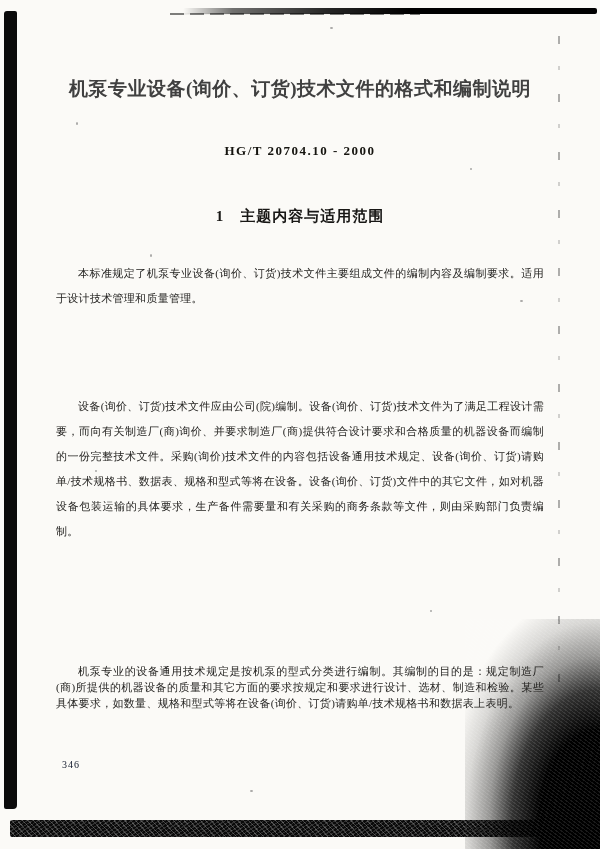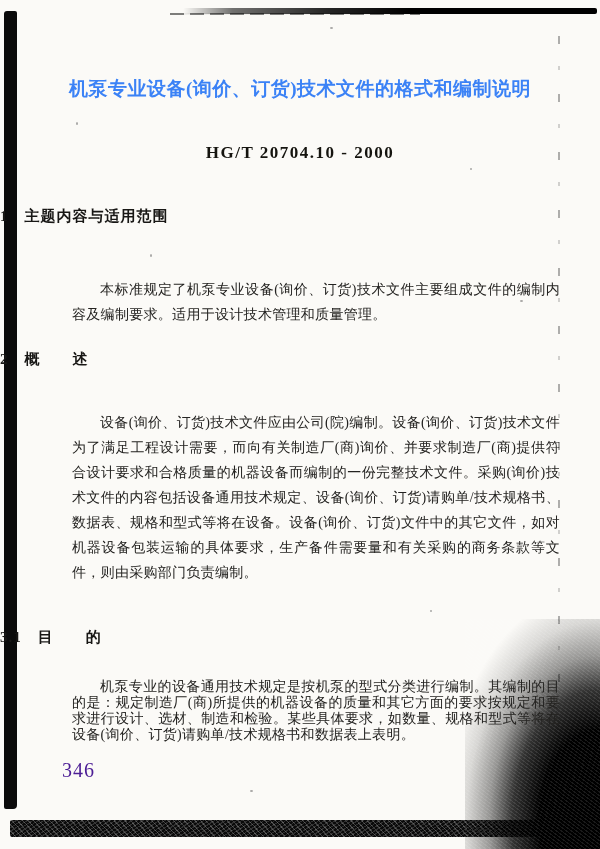--- a/index.html
+++ b/index.html
@@ -48,42 +48,42 @@
     position:absolute;left:558px;top:36px;width:2px;height:660px;
     background:repeating-linear-gradient(180deg, rgba(50,50,50,.55) 0 8px, rgba(50,50,50,0) 8px 30px, rgba(50,50,50,.3) 30px 34px, rgba(50,50,50,0) 34px 58px);
     opacity:.7;
   }
   .speck{position:absolute;background:#555;border-radius:50%;opacity:.5;}
 
   
   .doc-title{
     position:absolute;left:0;top:76px;width:100%;
     text-align:center;font-size:19px;font-weight:bold;letter-spacing:.5px;
-    color:#3b82f6;
+    color:#404040;
   }
   .std-code{
     position:absolute;left:0;top:143px;width:100%;
-    text-align:center;font-size:17px;font-weight:bold;letter-spacing:1.5px;
+    text-align:center;font-size:13px;font-weight:bold;letter-spacing:1.5px;
     color:#15140f;
   }
   .sec-head{
     position:absolute;left:0;width:100%;
-    text-align:left;font-size:15px;font-weight:bold;color:#181715;
+    text-align:center;font-size:15px;font-weight:bold;color:#181715;
     letter-spacing:1px;
   }
   .sec-head .sec-num{margin-right:16px;}
   .para{
-    position:absolute;left:56px;width:488px;margin:16px;
-    font-size:14px;line-height:25px;color:#242321;
+    position:absolute;left:56px;width:488px;margin:0;
+    font-size:11px;line-height:25px;color:#242321;
     text-align:justify;text-justify:inter-ideograph;
     text-indent:2em;letter-spacing:.3px;
   }
   .page-num{
     position:absolute;left:62px;top:759px;
-    font-size:20px;color:#4c1d95;letter-spacing:1px;
+    font-size:10px;color:#0f172a;letter-spacing:1px;
   }
 
   #h-sec1{top:207px;}
   #p-sec1{top:261px;}
   #h-sec2{top:350px;}
   #p-sec2{top:394px;}
   #h-sec3{top:566px;}
   #h-sec31{top:628px;}
   #p-sec31{top:663px;line-height:16px;}
 </style>
@@ -108,26 +108,20 @@
   <div class="speck" style="left:250px;top:790px;width:3px;height:2px;"></div>
 
   <div class="doc-title">机泵专业设备(询价、订货)技术文件的格式和编制说明</div>
   <div class="std-code">HG/T 20704.10 - 2000</div>
 
   <div class="sec-head" id="h-sec1">
     <span class="sec-num">1</span><span>主题内容与适用范围</span>
   </div>
   <p class="para" id="p-sec1">本标准规定了机泵专业设备(询价、订货)技术文件主要组成文件的编制内容及编制要求。适用于设计技术管理和质量管理。</p>
 
-  <div class="sec-head" id="h-sec2">
-    <span class="sec-num">2</span><span>概　　述</span>
-  </div>
   <p class="para" id="p-sec2">设备(询价、订货)技术文件应由公司(院)编制。设备(询价、订货)技术文件为了满足工程设计需要，而向有关制造厂(商)询价、并要求制造厂(商)提供符合设计要求和合格质量的机器设备而编制的一份完整技术文件。采购(询价)技术文件的内容包括设备通用技术规定、设备(询价、订货)请购单/技术规格书、数据表、规格和型式等将在设备。设备(询价、订货)文件中的其它文件，如对机器设备包装运输的具体要求，生产备件需要量和有关采购的商务条款等文件，则由采购部门负责编制。</p>
 
 
-  <div class="sec-head" id="h-sec31">
-    <span class="sec-num">3.1</span><span>目　　的</span>
-  </div>
   <p class="para" id="p-sec31">机泵专业的设备通用技术规定是按机泵的型式分类进行编制。其编制的目的是：规定制造厂(商)所提供的机器设备的质量和其它方面的要求按规定和要求进行设计、选材、制造和检验。某些具体要求，如数量、规格和型式等将在设备(询价、订货)请购单/技术规格书和数据表上表明。</p>
 
   <div class="page-num">346</div>
 
 </div>
 
 </body></html>

